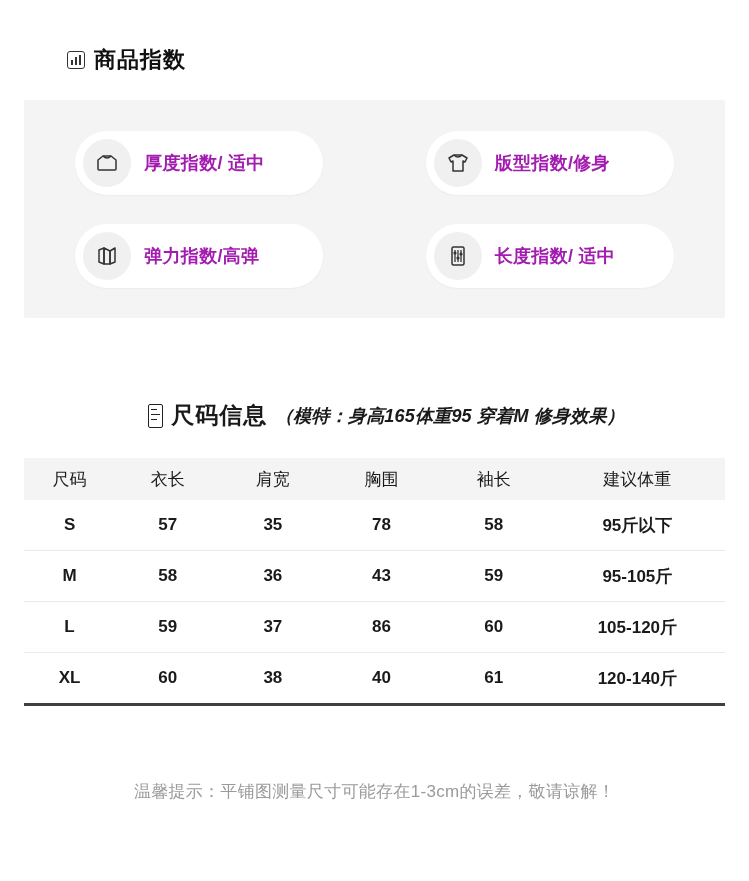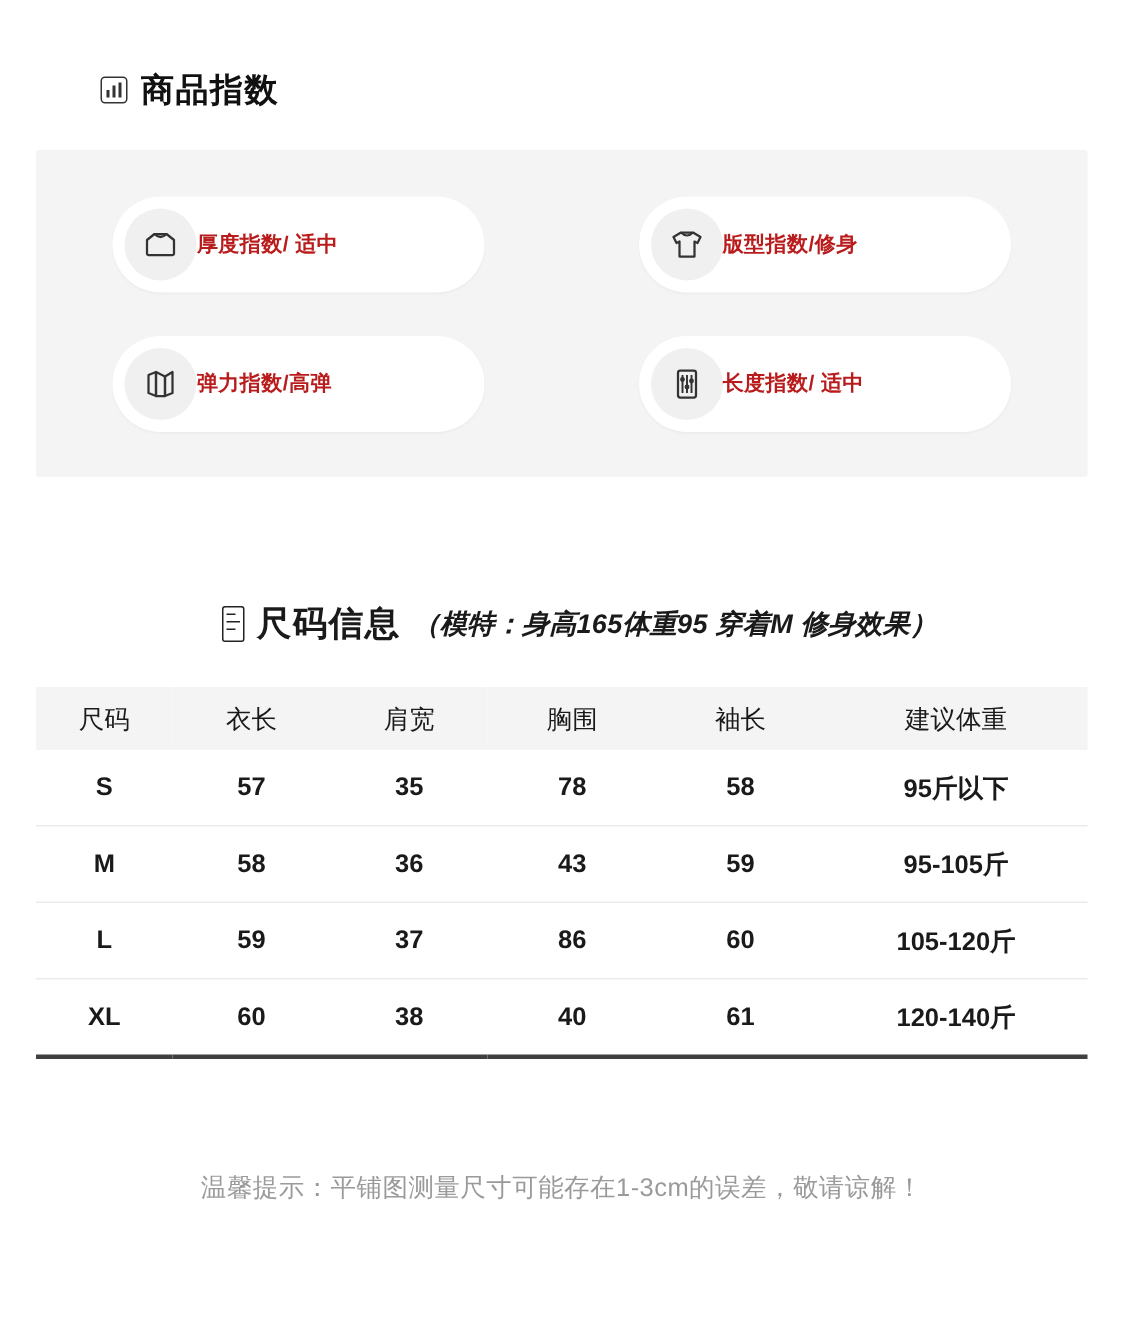--- a/index.html
+++ b/index.html
@@ -93,23 +93,24 @@
     width: 48px;
     height: 48px;
     min-width: 48px;
     border-radius: 50%;
     background: #f0f0f0;
     display: flex;
     align-items: center;
     justify-content: center;
   }
   .pill-label {
-    font-size: 14px;
-    font-weight: bold;
-    color: #b91c1c;
+    font-size: 18px;
+    font-weight: bold;
+    color: #a21caf;
+    margin-left: 13px;
     letter-spacing: 0.3px;
     white-space: nowrap;
   }
 
   
   .size-head {
     position: absolute;
     left: 12px;
     top: 400px;
     width: 100%;

